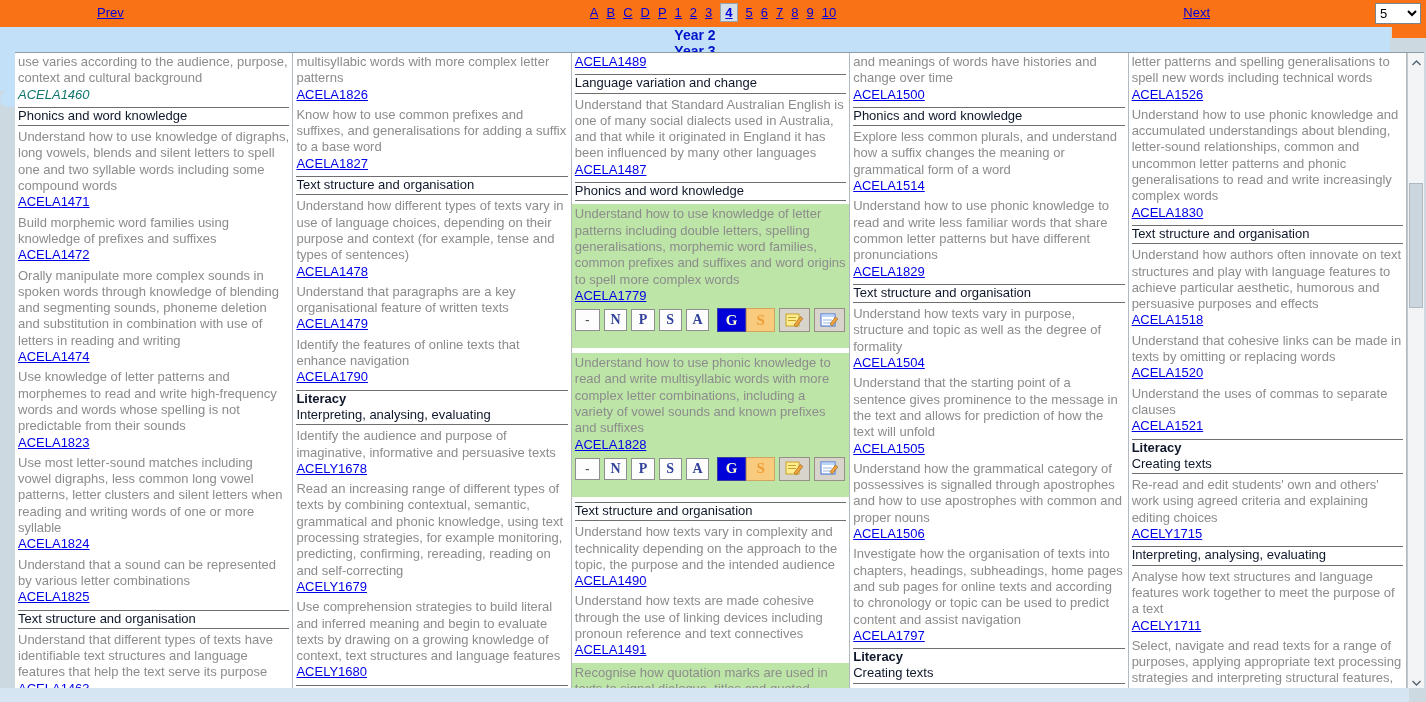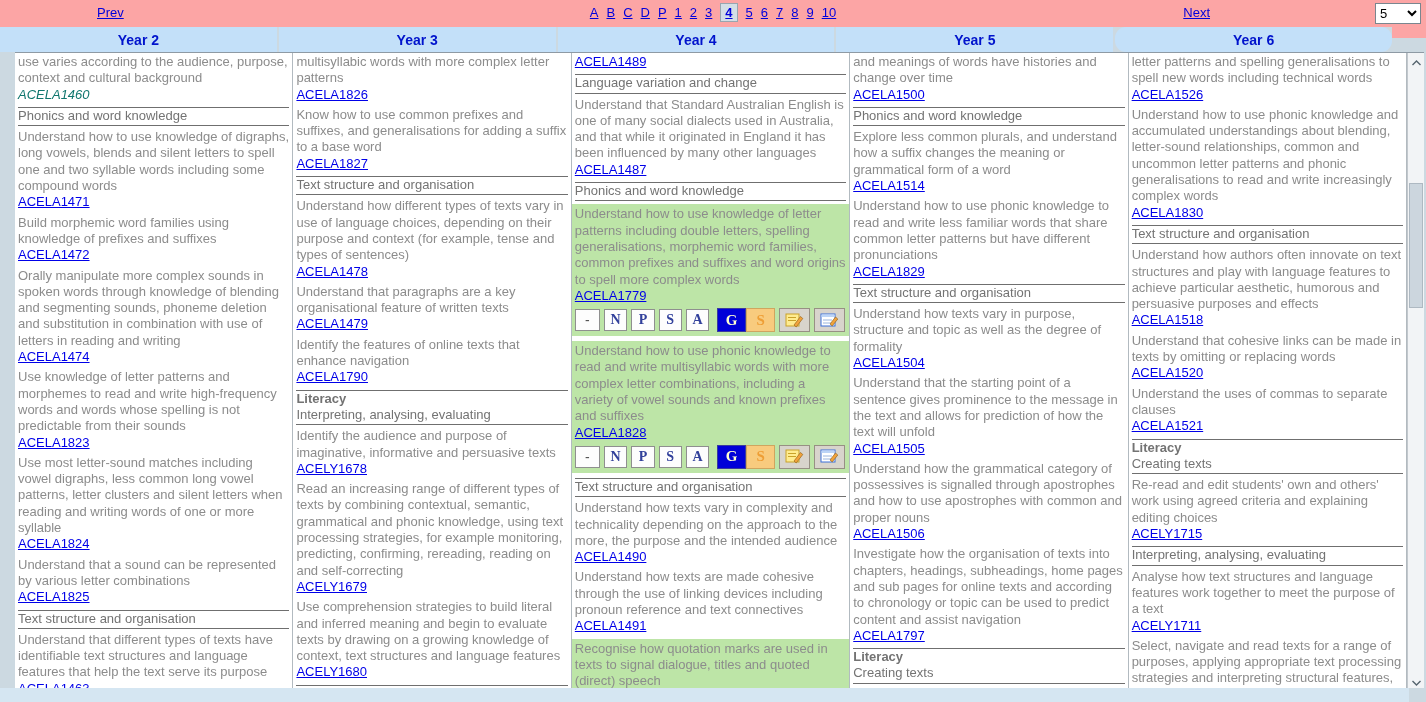--- a/index.html
+++ b/index.html
@@ -4,46 +4,46 @@
 <style>
   html,body{margin:0;padding:0;}
   body{
     width:1426px;height:702px;overflow:hidden;position:relative;
     background:#ccd9e1;
     font-family:"Liberation Sans",sans-serif;
     -webkit-font-smoothing:antialiased;
   }
   a{cursor:pointer;}
   
-  .topbar{position:absolute;top:0;left:0;width:100%;height:38px;background:#fca5a5;font-size:13px;}
+  .topbar{position:absolute;top:0;left:0;width:100%;height:38px;background:#f97316;font-size:13px;}
   .navlink{color:#0000dd;text-decoration:underline;position:absolute;top:5px;}
   .navlink.prev{left:97px;}
   .navlink.next{right:216px;}
   .pagination{position:absolute;left:430px;right:430px;top:5px;text-align:center;white-space:nowrap;}
   .pglink{color:#0000dd;text-decoration:underline;margin:0 4px;}
   .pglink.current{font-weight:bold;border:1px solid #98a5af;padding:1px 4px;background:#d3dee6;}
   .pagesize{position:absolute;right:5px;top:3px;width:46px;height:21px;font-size:13px;background:#fff;border:1px solid #7a868f;}
   
-  .headrow{position:absolute;top:27px;left:0;width:1392px;height:25px;display:flex;background:#ccd9e1;}
+  .headrow{position:absolute;top:27px;left:0;width:1392px;height:25px;display:flex;background:#ccd9e1;flex-direction:column;}
   .colhead{flex:1 1 0;margin-right:2px;background:#c3e0f9;color:#0013cc;font-weight:bold;font-size:14px;
            display:flex;align-items:center;justify-content:center;}
   .colhead:last-child{margin-right:0;border-radius:11px;}
   
   .content{position:absolute;top:52px;left:0;width:1409px;height:636px;background:#fff;
            border-top:1px solid #8e9aa4;box-sizing:border-box;overflow:hidden;margin-left:15px;}
   .cols{display:flex;width:1392px;height:100%;}
   .col{flex:1 1 0;border-right:1px solid #b2bac0;padding:1px 3px 0;overflow:hidden;
        font-size:13px;line-height:16.3px;color:#8c8c8c;box-sizing:border-box;}
-  .sect{color:#737373;border-top:1px solid #6f6f6f;border-bottom:1px solid #6f6f6f;
+  .sect{color:#0f172a;border-top:1px solid #6f6f6f;border-bottom:1px solid #6f6f6f;
         margin:2px 0 3px;padding:0 0 1px;}
   .strand{font-weight:bold;}
   .entry{margin-bottom:3px;}
   .code{color:#0000e8;display:inline-block;margin:0 0 1px;font-size:13px;}
   .code.muted{color:#0f766e;text-decoration:none;font-style:italic;}
-  .entry.selected{background:#bde5a7;margin:3px -3px 5px;padding:2px 3px 4px;}
+  .entry.selected{background:#bde5a7;margin:3px -3px 5px;padding:2px 3px 16px;}
   
   .tbar{display:flex;align-items:center;gap:4px;margin-top:3px;padding-right:1px;}
   .tb{box-sizing:border-box;height:22px;border:1px solid #8f8f8f;background:#fdfdfd;
       font-family:"Liberation Serif",serif;font-size:14px;color:#32419b;
       display:flex;align-items:center;justify-content:center;padding:0;cursor:pointer;}
   .tb.dash{width:26px;color:#555;font-family:"Liberation Sans",sans-serif;}
   .tb.lvl{width:24px;font-weight:bold;}
   .sp{flex:1;}
   .tb.gbtn{width:30px;height:24px;background:#0000d8;color:#ffffd0;border-color:#3a3aa0;font-weight:bold;font-size:15px;}
   .tb.sbtn{width:30px;height:24px;background:#f8cb7e;color:#ee9e35;border-color:#cfa55f;font-weight:bold;font-size:15px;margin-left:-4px;}
@@ -183,21 +183,21 @@
                   <line x1="3" y1="8" x2="12" y2="8" stroke="#9ab4dd"></line>
                   <line x1="3" y1="11" x2="12" y2="11" stroke="#9ab4dd"></line>
                   <polygon points="10,12 15.5,5 17.8,7 12.2,14" fill="#f2a33c" stroke="#8a5a10" stroke-width="0.6"></polygon>
                 </svg>
               </span>
             </button>
           </div></div>
         <div class="sect">
           <div class="substrand">Text structure and organisation</div>
         </div>
-        <div class="entry"><div class="etext">Understand how texts vary in complexity and technicality depending on the approach to the more, the purpose and the intended audience</div><a class="code" href="#">ACELA1490</a></div>
+        <div class="entry"><div class="etext">Understand how texts vary in complexity and technicality depending on the approach to the topic, the purpose and the intended audience</div><a class="code" href="#">ACELA1490</a></div>
         <div class="entry"><div class="etext">Understand how texts are made cohesive through the use of linking devices including pronoun reference and text connectives</div><a class="code" href="#">ACELA1491</a></div>
         <div class="entry selected">
           <div class="etext">Recognise how quotation marks are used in texts to signal dialogue, titles and quoted (direct) speech</div>
         </div>
       </div>
       <div class="col">
         <div class="entry"><div class="etext">and meanings of words have histories and change over time</div><a class="code" href="#">ACELA1500</a></div>
         <div class="sect">
           <div class="substrand">Phonics and word knowledge</div>
         </div>

